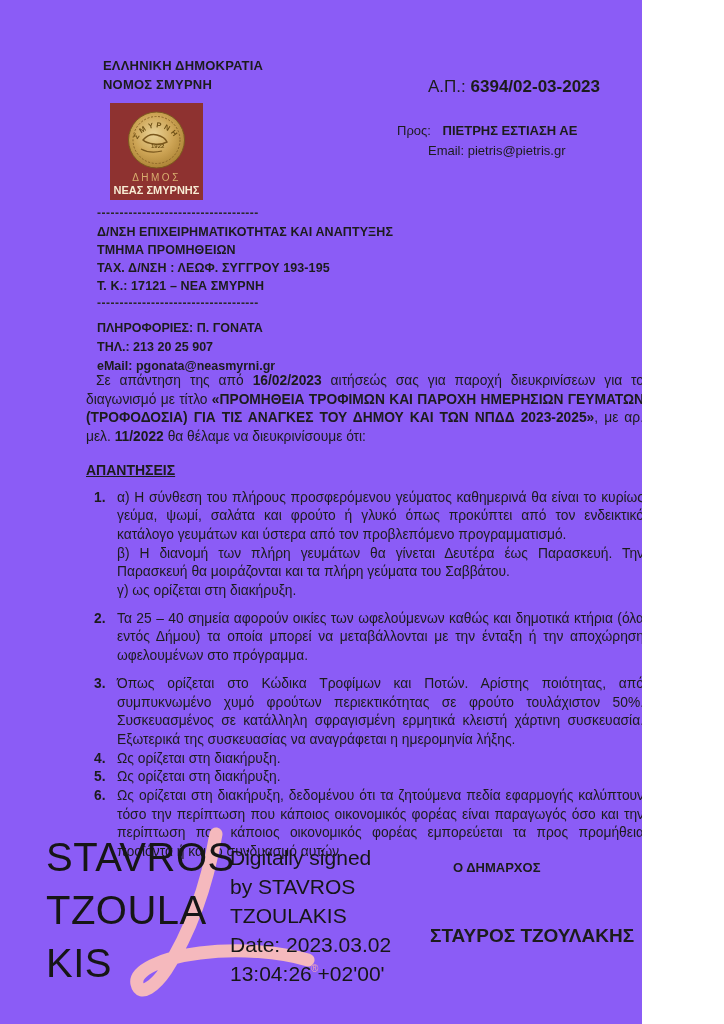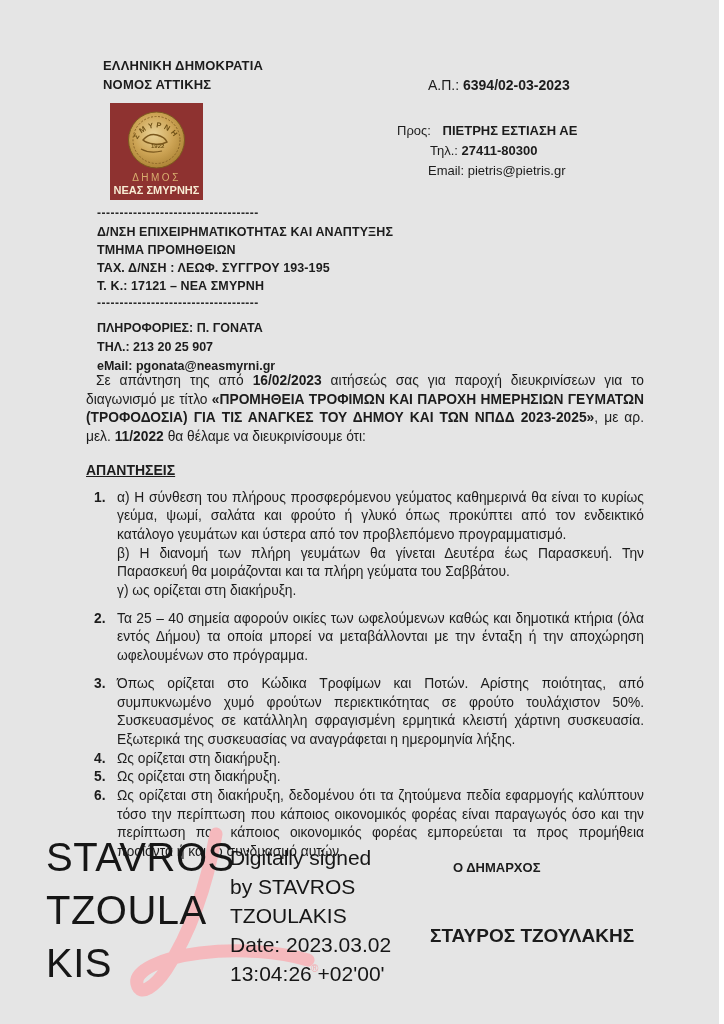--- a/index.html
+++ b/index.html
@@ -1,22 +1,22 @@
 <!DOCTYPE html>
 <html><head>
 <meta charset="utf-8">
 <style>
   * { margin:0; padding:0; box-sizing:border-box; }
   html,body { background:#ffffff; }
   body { font-family:"Liberation Sans","DejaVu Sans",sans-serif; color:#1c1c1c; }
-  .page { position:relative; width:719px; height:1024px; background:#e5e5e5; overflow:hidden; }
+  .page { position:relative; width:642px; height:1024px; background:#8b5cf6; overflow:hidden; }
 
   
   .hdr-left { position:absolute; left:103px; top:56px; font-size:13px; font-weight:700; line-height:19px; letter-spacing:.2px; }
-  .protocol { position:absolute; left:428px; top:77px; font-size:14px; }
+  .protocol { position:absolute; left:428px; top:77px; font-size:17px; }
   .protocol b { font-weight:700; }
 
   
   .seal { position:absolute; left:110px; top:103px; width:93px; height:97px; }
 
   
   .recipient { position:absolute; left:397px; top:121px; font-size:13px; line-height:20px; }
   .recipient .l1 .lbl { font-weight:400; }
   .recipient .l1 .val { font-weight:700; margin-left:8px; }
   .recipient .l2 { padding-left:33px; }
@@ -46,21 +46,21 @@
   .mayor-title { position:absolute; left:453px; top:860px; font-size:13px; font-weight:700; }
   .mayor-name  { position:absolute; left:430px; top:925px; font-size:19px; font-weight:700; }
 </style>
 </head>
 <body>
 
 <div class="page">
 
   <div class="hdr-left">
     <div>ΕΛΛΗΝΙΚΗ ΔΗΜΟΚΡΑΤΙΑ</div>
-    <div>ΝΟΜΟΣ ΑΤΤΙΚΗΣ</div>
+    <div>ΝΟΜΟΣ ΣΜΥΡΝΗ</div>
   </div>
 
   <div class="protocol">
     <span>Α.Π.:</span>
     <b>6394/02-03-2023</b>
   </div>
 
   <svg class="seal" viewBox="0 0 93 97" xmlns="http://www.w3.org/2000/svg">
     <defs>
       <radialGradient id="goldGrad" cx="45%" cy="40%" r="65%">
@@ -80,24 +80,20 @@
     <path d="M 31,46 q 9,5 21,2" fill="none" stroke="#7a571c" stroke-width="1.2"></path>
     <text x="41" y="45" font-size="6" fill="#6d4f15" font-weight="bold">1922</text>
     <text x="46.5" y="78" font-size="10" fill="#d8ae6e" text-anchor="middle" letter-spacing="2.5">ΔΗΜΟΣ</text>
     <text x="46.5" y="91" font-size="11" fill="#f7ecd4" text-anchor="middle" font-weight="bold">ΝΕΑΣ ΣΜΥΡΝΗΣ</text>
   </svg>
 
   <div class="recipient">
     <div class="l1">
       <span class="lbl">Προς:</span>
       <span class="val">ΠΙΕΤΡΗΣ ΕΣΤΙΑΣΗ ΑΕ</span>
-    </div>
-    <div class="l2">
-      <span class="lbl">Τηλ.:</span>
-      <span class="val">27411-80300</span>
     </div>
     <div class="l3">
       <span class="lbl">Email:</span>
       <span>pietris@pietris.gr</span>
     </div>
   </div>
 
   <div class="dept">
     <div class="divider">------------------------------------</div>
     <div class="bold-lines">

